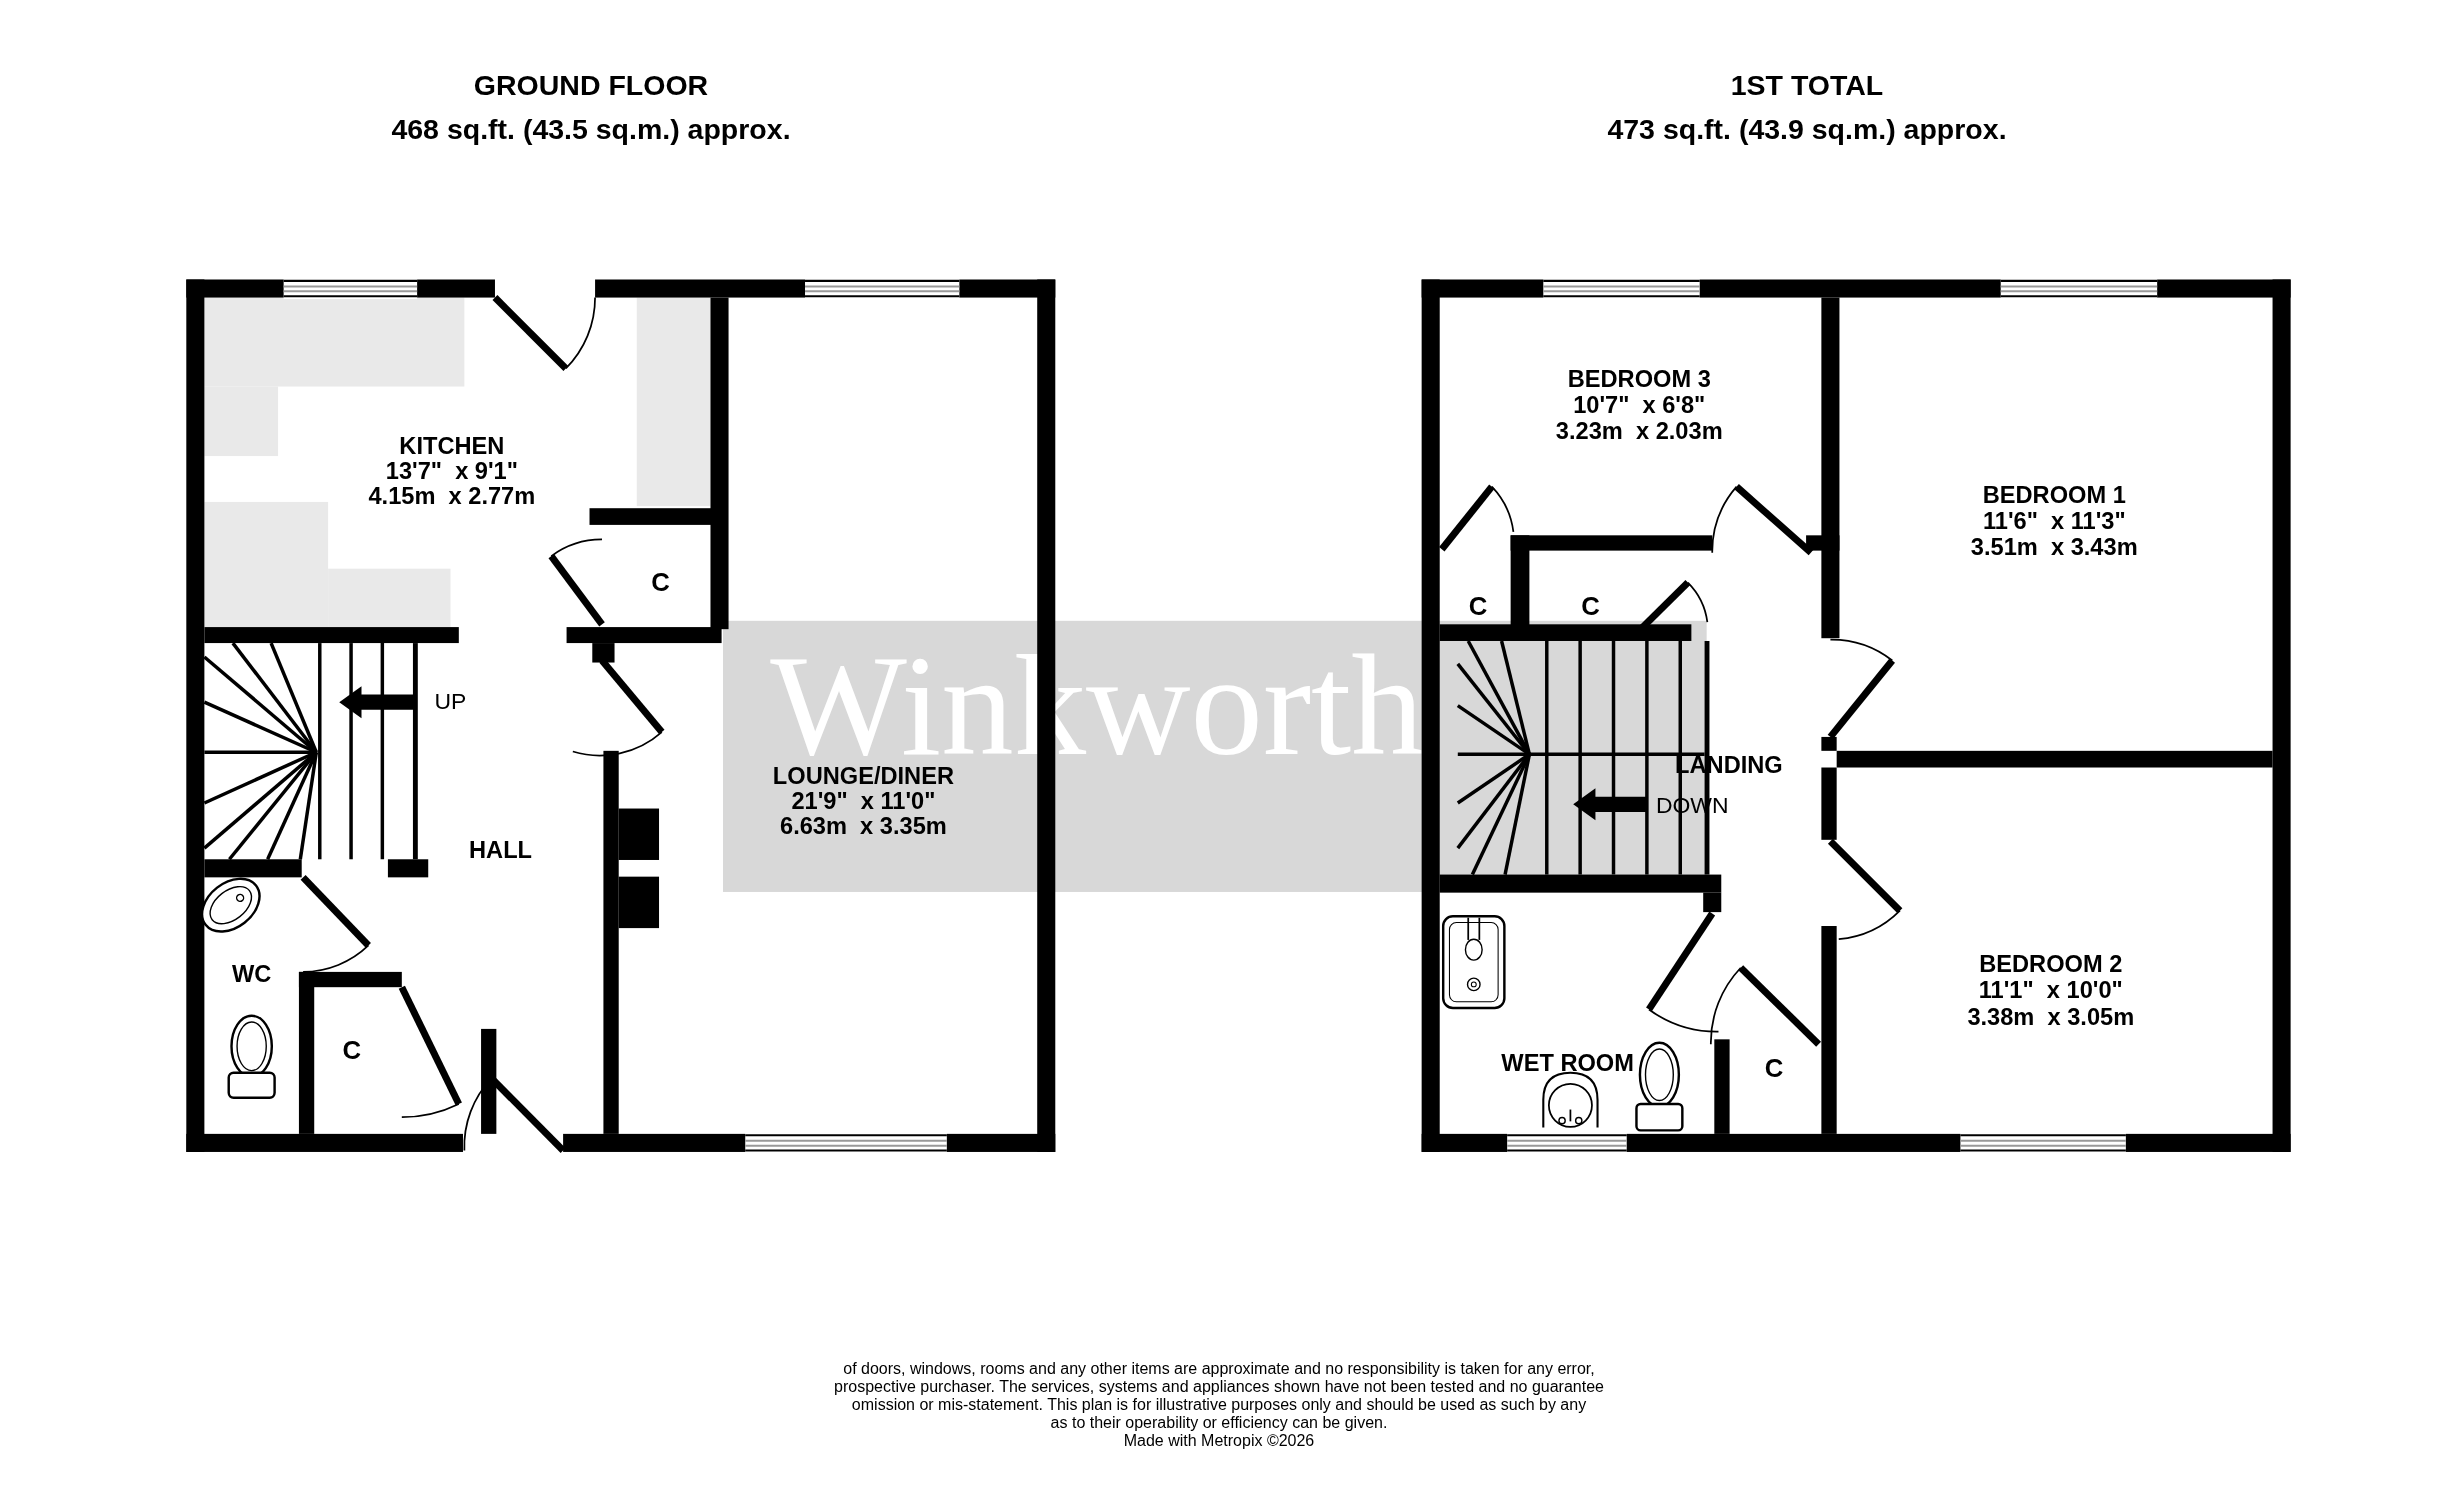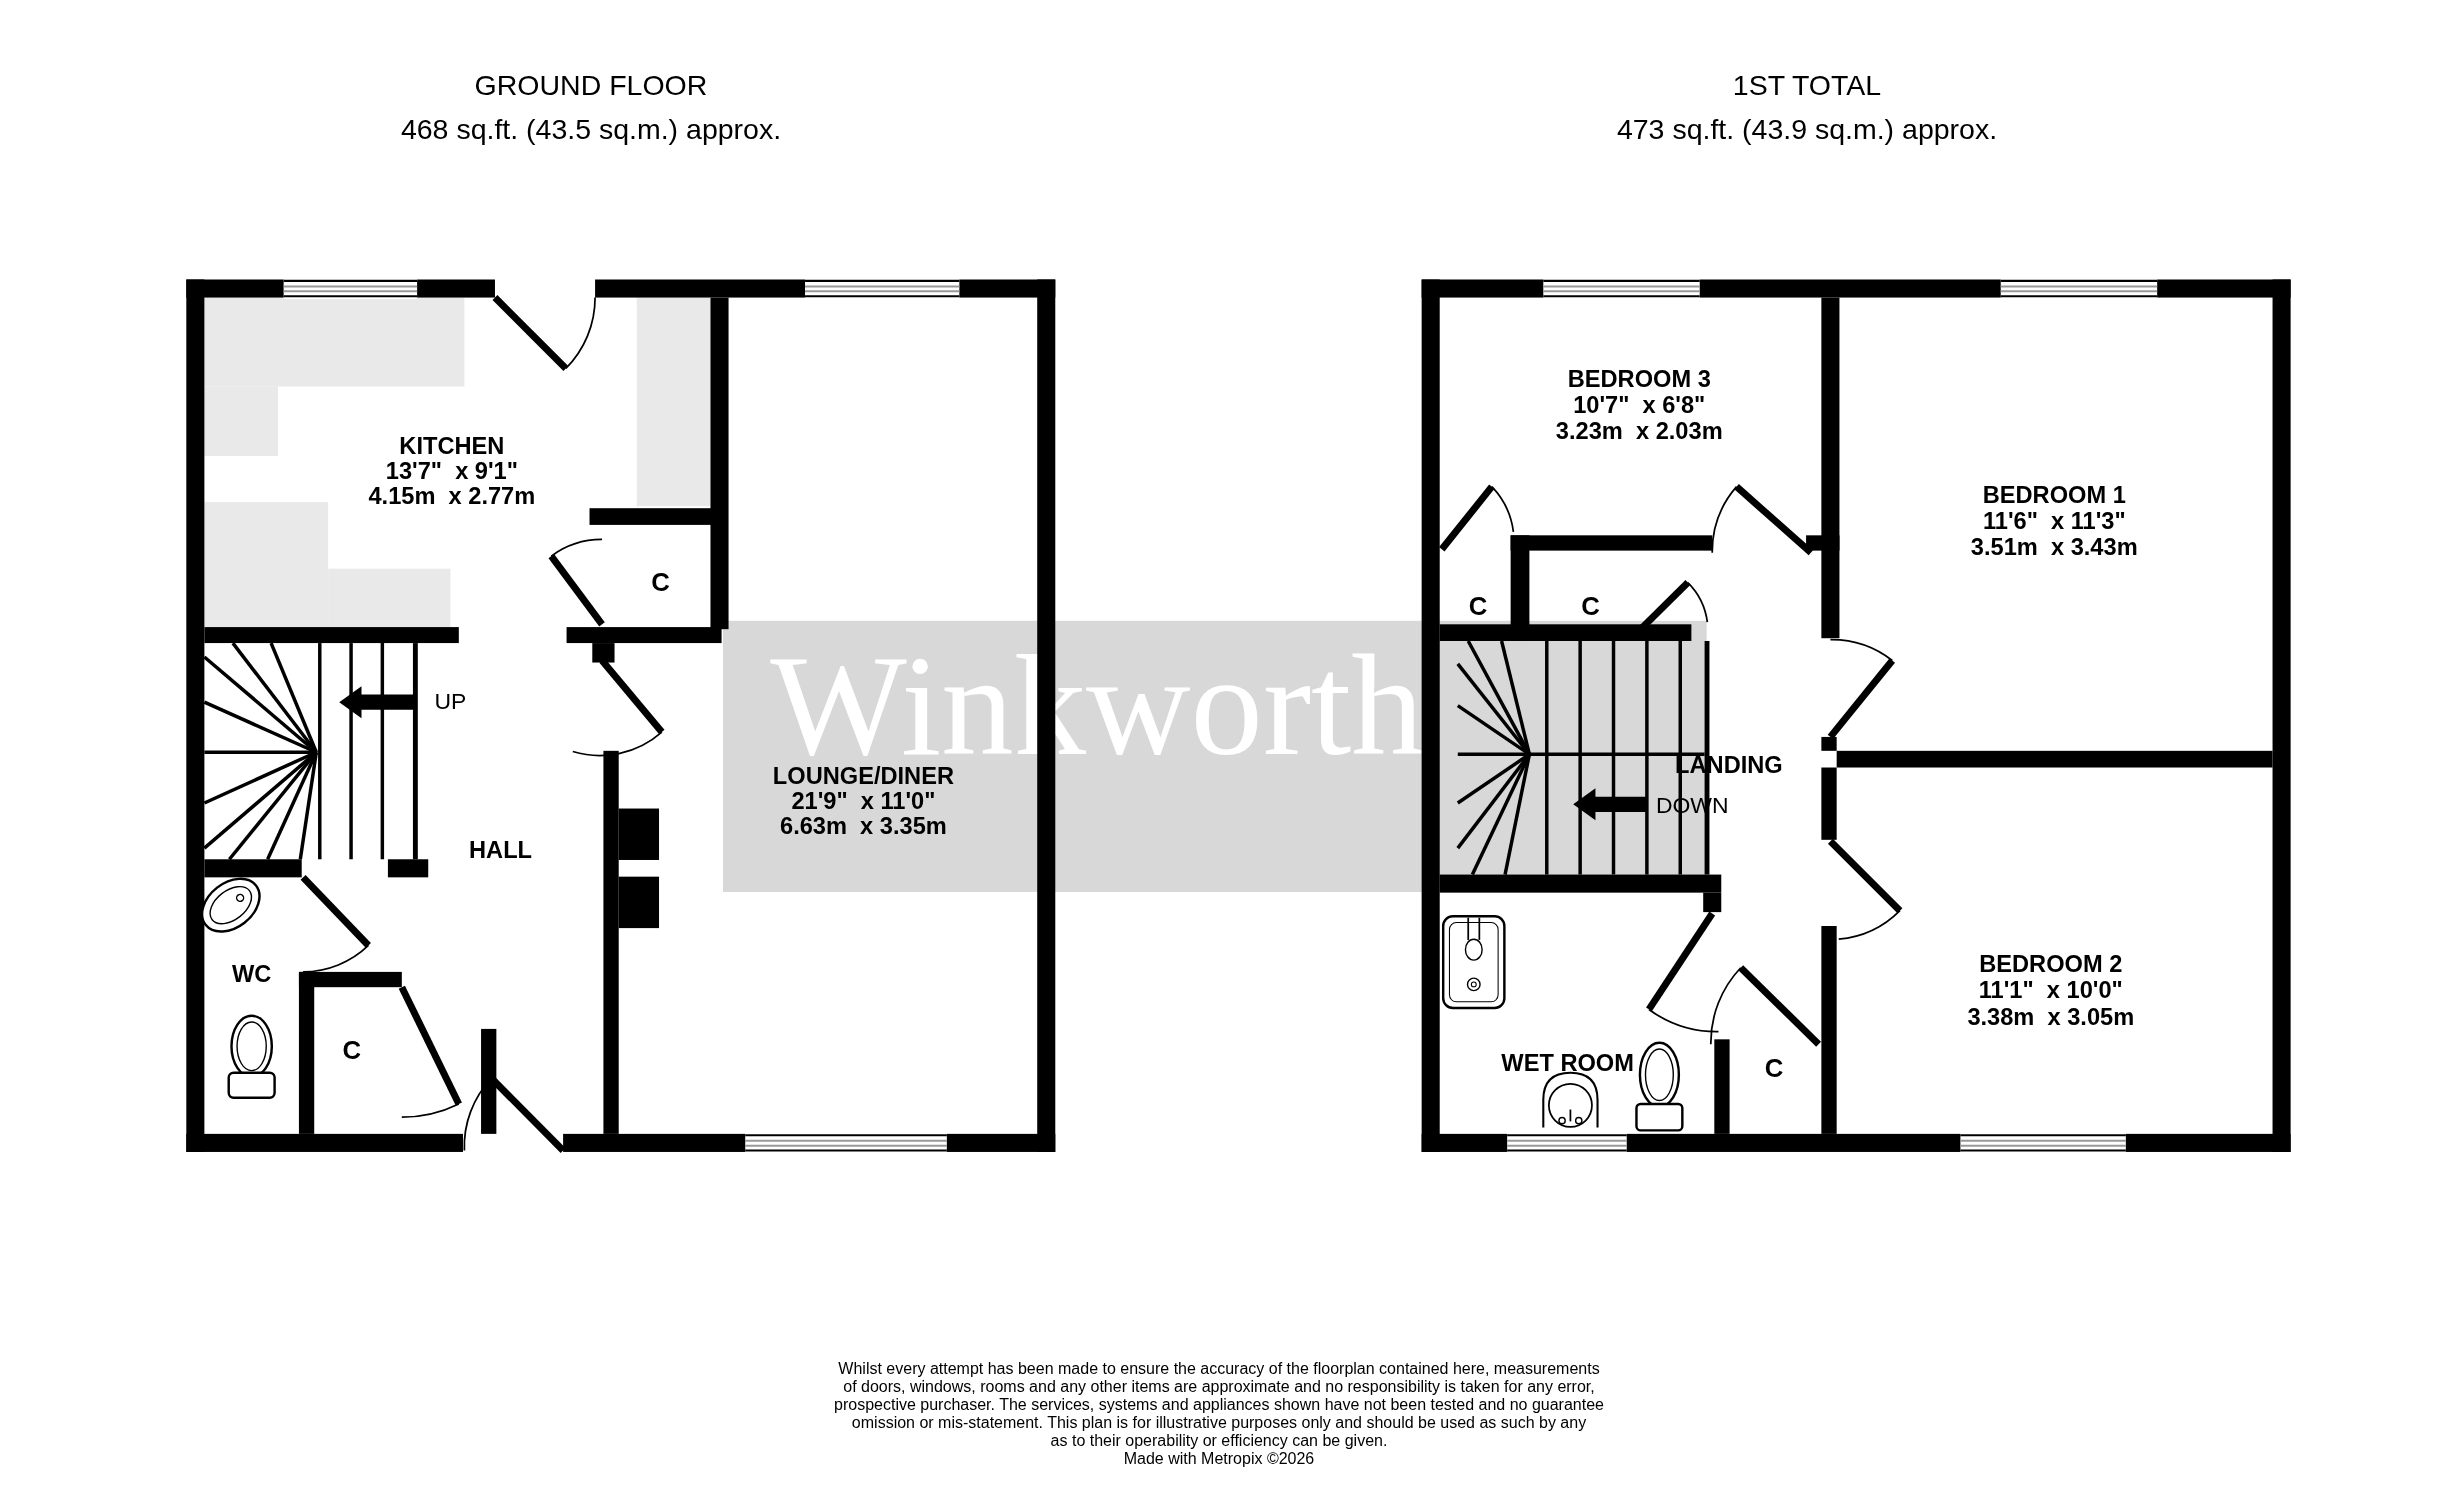--- a/index.html
+++ b/index.html
@@ -1,19 +1,19 @@
 <!DOCTYPE html>
 <html style="font-size:11px"><head>
 <meta charset="utf-8">
 <style>
   html,body { margin:0; padding:0; background:#ffffff; }
   .canvas { position:relative; width:2438px; height:1510px; background:#fff;
             font-family:"Liberation Sans", sans-serif; color:#000; overflow:hidden; }
   .plan-svg { position:absolute; left:0; top:0; }
-  .title { position:absolute; text-align:center; }
+  .title { position:absolute; text-align:center;font-weight:bold; }
   .title-main { font-size:28.5px; line-height:36px; }
   .title-sub  { font-size:28.5px; line-height:36px;margin-top:8px; }
   .footer { position:absolute; left:0; top:1360px; width:2438px; text-align:center; }
   .footer-total { font-size:26px; line-height:32px; margin-bottom:11px; }
   .footer-line  { font-size:16px; line-height:18px; }
   text { white-space: pre; }
   .lbl  { font:bold 34px "Liberation Sans", sans-serif; fill:#000; text-anchor:middle; }
   .clbl { font:bold 37px "Liberation Sans", sans-serif; fill:#000; text-anchor:middle; }
   .dir  { font:33px "Liberation Sans", sans-serif; fill:#000; }
   .wm   { font:206px "Liberation Serif", serif; fill:#ffffff; text-anchor:middle; }
@@ -333,21 +333,20 @@
         <text class="lbl" x="2487" y="1112">LANDING</text>
         <text class="lbl" x="2255" y="1540">WET ROOM</text>
         <text class="clbl" x="2126" y="884">C</text>
         <text class="clbl" x="2288" y="884">C</text>
         <text class="clbl" x="2552" y="1549">C</text>
       </g>
     </g>
   </svg>
 
   <div class="footer">
-    <div class="footer-line">Whilst every attempt has been made to ensure the accuracy of the floorplan contained here, measurements</div>
     <div class="footer-line">of doors, windows, rooms and any other items are approximate and no responsibility is taken for any error,</div>
     <div class="footer-line">prospective purchaser. The services, systems and appliances shown have not been tested and no guarantee</div>
     <div class="footer-line">omission or mis-statement. This plan is for illustrative purposes only and should be used as such by any</div>
     <div class="footer-line">as to their operability or efficiency can be given.</div>
     <div class="footer-line">Made with Metropix ©2026</div>
   </div>
 
 </div>
 
 

